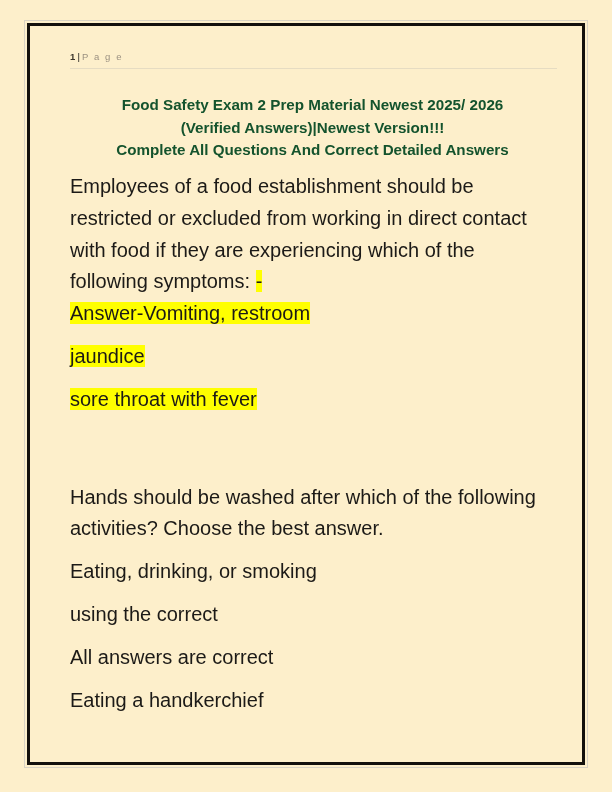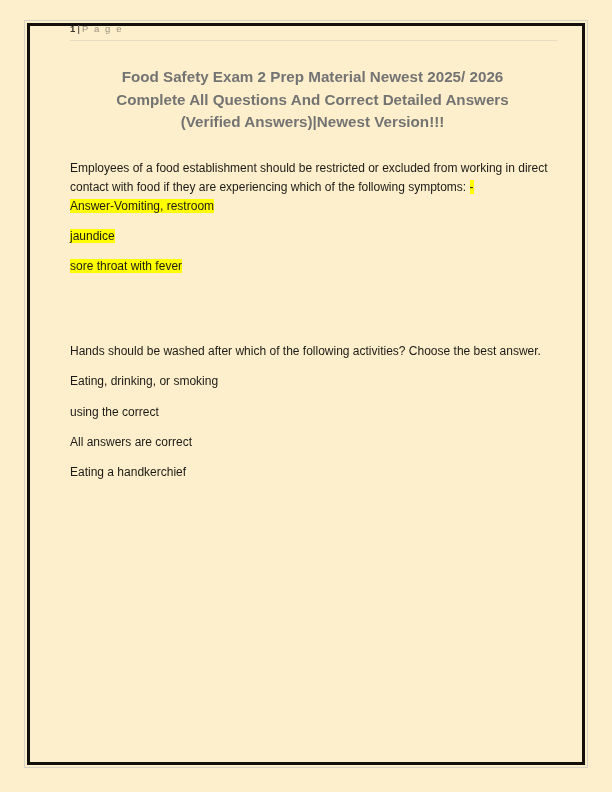--- a/index.html
+++ b/index.html
@@ -44,21 +44,21 @@
     box-sizing: border-box;
   }
 
   .content {
     position: absolute;
     left: 27px;
     top: 23px;
     width: 558px;
     height: 742px;
     box-sizing: border-box;
-    padding: 0 30px 0 43px;
+    padding: 28px 30px 0 43px;
   }
 
   
   .page-header {
     font-size: 9.5px;
     color: #9b9181;
     letter-spacing: 1.6px;
     padding-bottom: 5px;
     line-height: 1.2;
     white-space: nowrap;
@@ -78,33 +78,33 @@
     width: 487px;
     height: 1px;
     background: #e6dcc2;
     margin-top: 1px;
   }
 
   
   .doc-title {
     margin-top: 25px;
     text-align: center;
-    color: #737373;
+    color: #14532d;
     font-weight: bold;
     font-size: 15.2px;
     line-height: 1.46;
     padding: 0 6px;
   }
   .doc-title .tline { display: block; }
 
   
   .body-block {
-    margin-top: 26px;
+    margin-top: 10px;
     color: #1c1a17;
-    font-size: 12px;
+    font-size: 20px;
     line-height: 1.59;
   }
 
   .para {
     margin: 0;
     padding: 0;
   }
   .gap-sm { height: 11px; }
   .gap-lg { height: 33px; }
 
@@ -126,22 +126,22 @@
 
   <div class="content">
 
     <div class="page-header">
       <span class="pg-num">1</span><span class="pg-sep">|</span><span>P a g e</span>
     </div>
     <div class="header-rule"></div>
 
     <div class="doc-title">
       <span class="tline">Food Safety Exam 2 Prep Material Newest 2025/ 2026</span>
+      <span class="tline">(Verified Answers)|Newest Version!!!</span>
       <span class="tline">Complete All Questions And Correct Detailed Answers</span>
-      <span class="tline">(Verified Answers)|Newest Version!!!</span>
     </div>
 
     <div class="body-block">
 
       <div class="para">
           <span class="q-text"><span>Employees of a food establishment should be restricted or excluded from working in direct contact with food if they are experiencing which of the following symptoms: </span><mark class="hl">-</mark></span>
         </div>
 
       <div class="para"><mark class="hl">Answer-Vomiting, restroom</mark></div>
 

